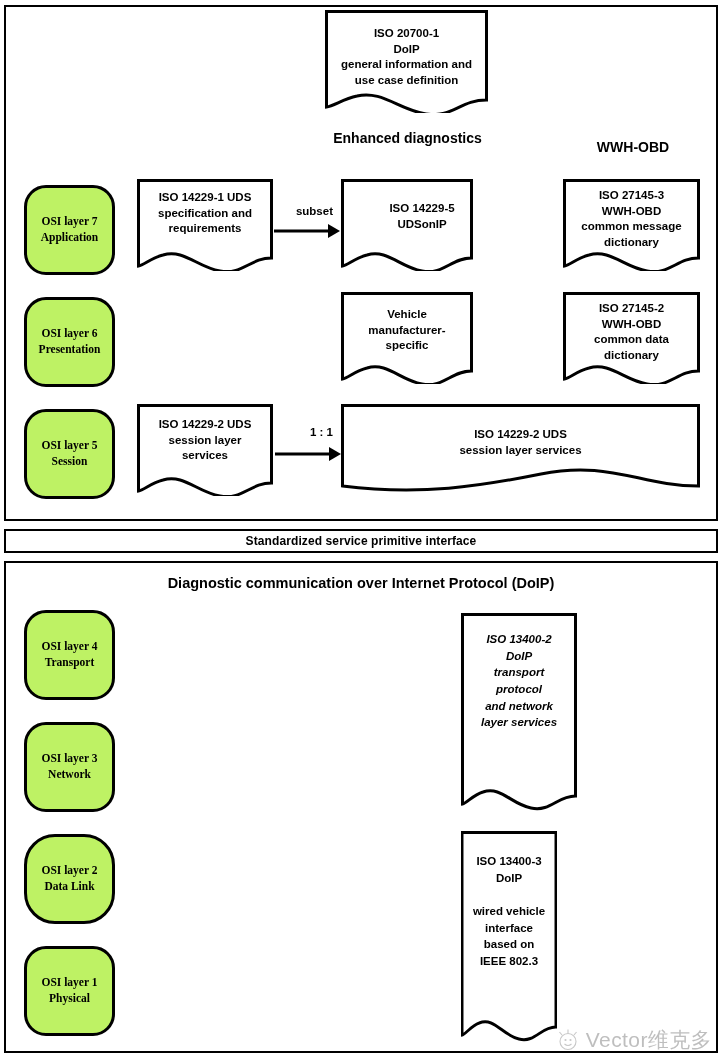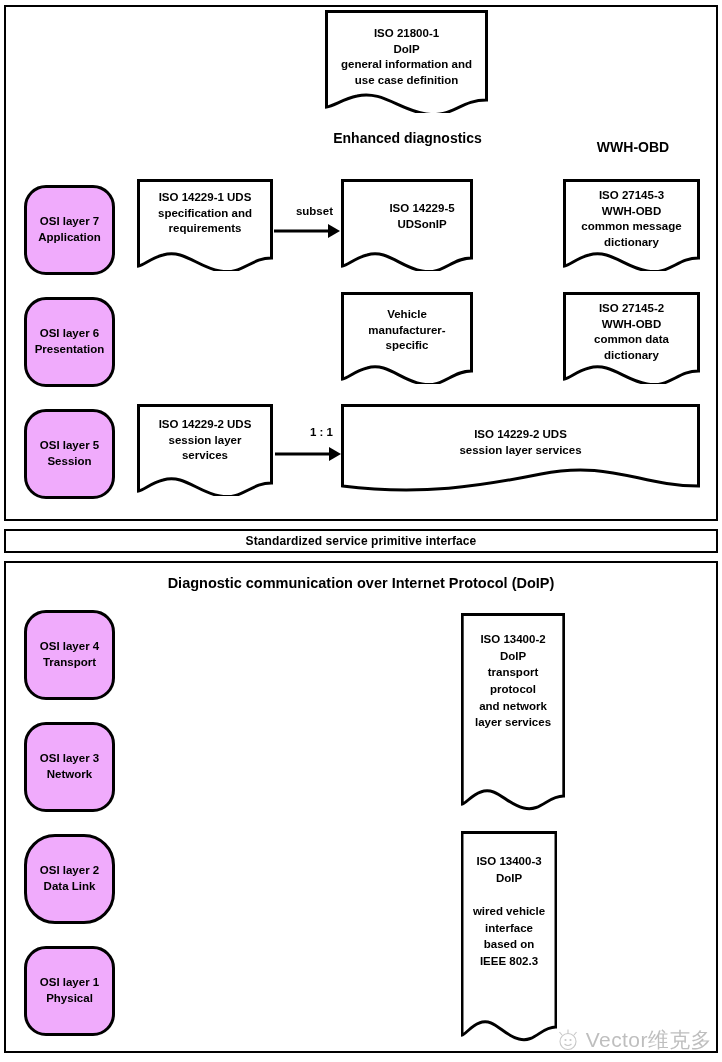--- a/index.html
+++ b/index.html
@@ -62,25 +62,26 @@
     font-size: 14px;
     font-weight: bold;
     line-height: 1.25;
   }
 
   
   .osi-box {
     position: absolute;
     border: 3px solid #000;
     border-radius: 22px;
-    background: #f0abfc;
+    background: #bef264;
     box-sizing: border-box;
     display: flex;
     align-items: center;
     justify-content: center;
+    font-family: Liberation Serif, serif;
   }
   .osi-label {
     font-size: 11.5px;
     font-weight: bold;
     text-align: center;
     line-height: 1.35;
     white-space: pre-line;
   }
 
   
@@ -139,21 +140,21 @@
 <body>
 
 <div class="canvas">
 
   <div class="frame" id="section-upper"></div>
 
   <div class="doc-box" id="doc-13400-1" style="left:325px; top:10px; width:163px; height:103px;">
     <svg class="doc-svg" viewBox="0 0 163 103" preserveAspectRatio="none">
       <path d="M 1.5 1.5 L 161.5 1.5 L 161.5 90 C 135 90 128 108 101 104 C 74 100 57 80 32 86 C 18 89 9 96 1.5 97 Z" fill="#ffffff" stroke="#000000" stroke-width="3" stroke-linejoin="miter"></path>
     </svg>
-    <div class="doc-text" style="top:16px;">ISO 21800-1
+    <div class="doc-text" style="top:16px;">ISO 20700-1
 DoIP
 general information and
 use case definition</div>
   </div>
 
   <div class="col-heading" style="left:330px; top:130px; width:155px;">Enhanced
 diagnostics</div>
   <div class="col-heading" style="left:558px; top:139px; width:150px;">WWH-OBD</div>
 
   <div class="osi-box" style="left:24px; top:185px; width:91px; height:90px;">
@@ -267,21 +268,21 @@
   <div class="osi-box" style="left:24px; top:834px; width:91px; height:90px;border-radius:31px;">
     <span class="osi-label">OSI layer 2
 Data Link</span>
   </div>
 
   <div class="osi-box" style="left:24px; top:946px; width:91px; height:90px;">
     <span class="osi-label">OSI layer 1
 Physical</span>
   </div>
 
-  <div class="doc-box" id="doc-13400-2" style="left:461px; top:613px; width:104px; height:200px;">
+  <div class="doc-box" id="doc-13400-2" style="left:461px; top:613px; width:116px; height:200px;font-style:italic;">
     <svg class="doc-svg" viewBox="0 0 116 200" preserveAspectRatio="none">
       <path d="M 1.5 1.5 L 114.5 1.5 L 114.5 183 C 96 183 90 199 70 195 C 50 191 40 173 22 179 C 12 182 6 190 1.5 191 Z" fill="#ffffff" stroke="#000000" stroke-width="3" stroke-linejoin="miter"></path>
     </svg>
     <div class="doc-text" style="top:18px; line-height:1.45;">ISO 13400-2
 DoIP
 transport
 protocol
 and network
 layer services</div>
   </div>

